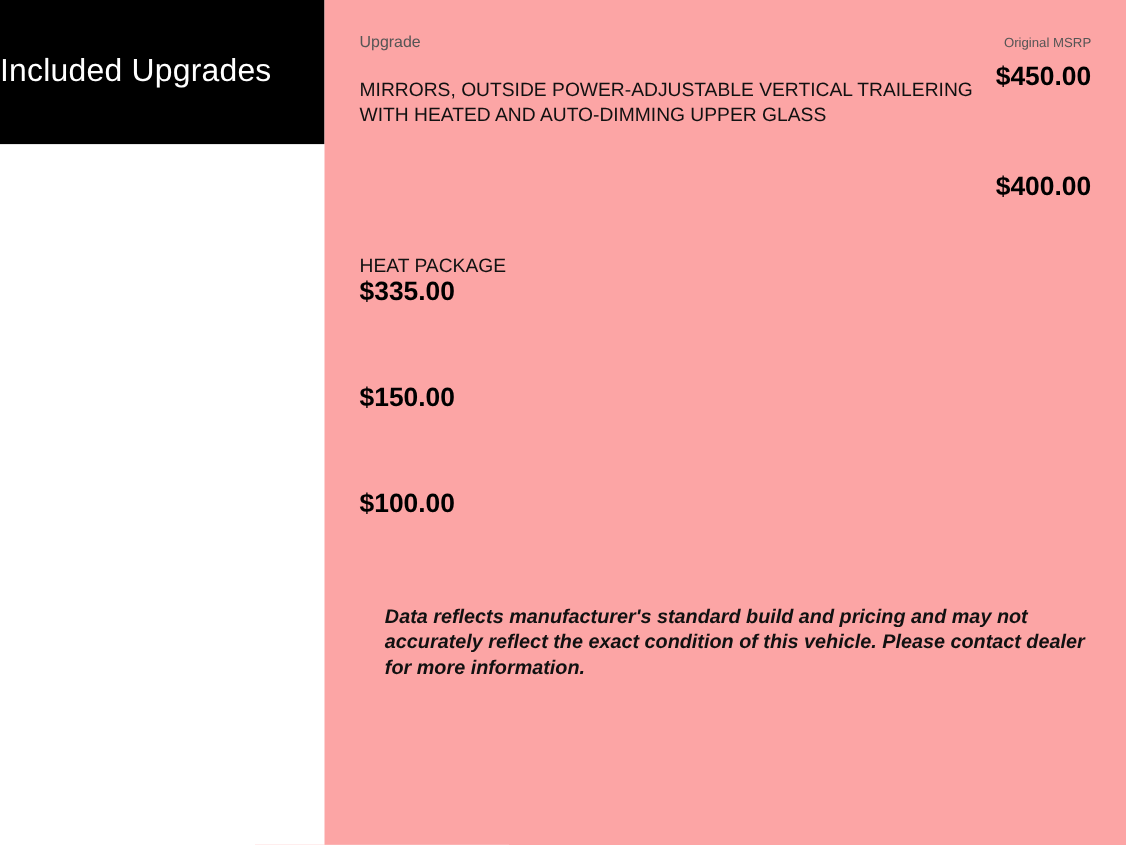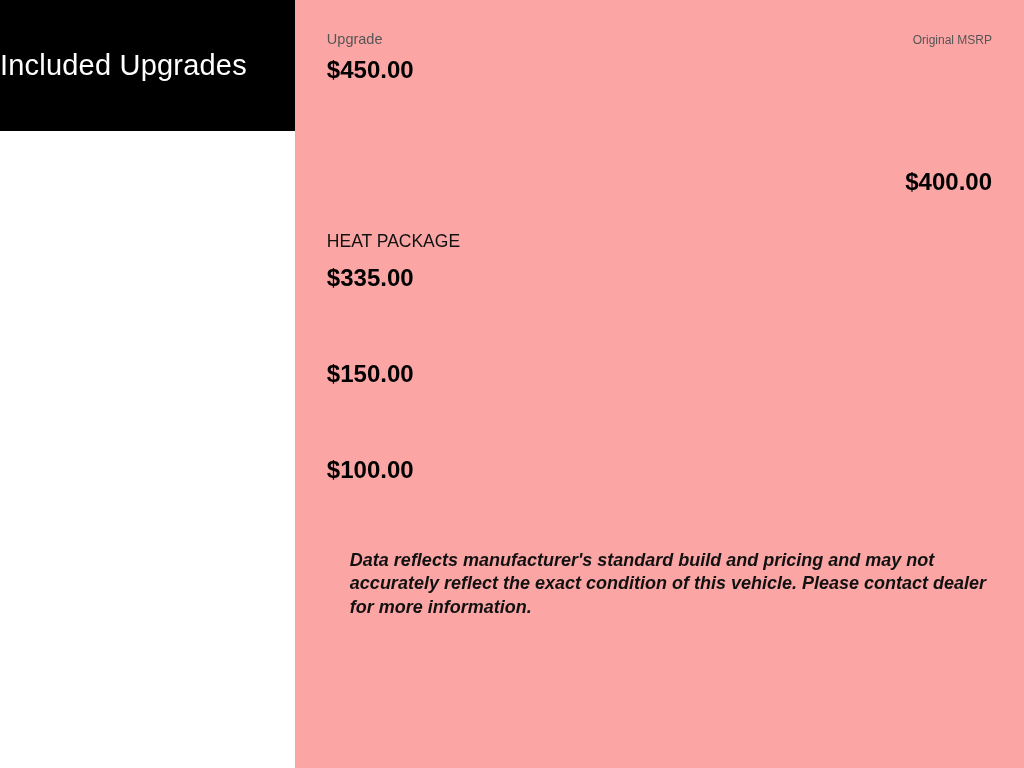--- a/index.html
+++ b/index.html
@@ -85,21 +85,20 @@
   .row .price {
     font-size: 24px;
     font-weight: bold;
     color: #000000;
     white-space: nowrap;
     line-height: 26px;
     text-align: right;
   }
   .row:not(.first) .price {
     align-self: flex-start;
-    margin-top: 12px;
   }
   .row-r2 { min-height: 96px; }
   .row-r3 { min-height: 96px; }
   .row-r4 { min-height: 96px; }
   .row-r5 { min-height: 88px; }
 
   .disclaimer {
     font-size: 18px;
     font-style: italic;
     font-weight: bold;
@@ -121,20 +120,21 @@
   <div class="content">
 
     <div class="col-head">
       <div class="left">Upgrade</div>
       <div class="right">Original MSRP</div>
     </div>
 
     <div class="rows">
 
       <div class="row first row-r1">
+        <div class="name">MIRRORS, OUTSIDE POWER-ADJUSTABLE VERTICAL TRAILERING WITH HEATED AND AUTO-DIMMING UPPER GLASS</div>
         <div class="price">$450.00</div>
       </div>
 
       <div class="row row-r2">
         <div class="name">HEAT PACKAGE</div>
         <div class="price">$400.00</div>
       </div>
 
       <div class="row row-r3">
         <div class="price">$335.00</div>

